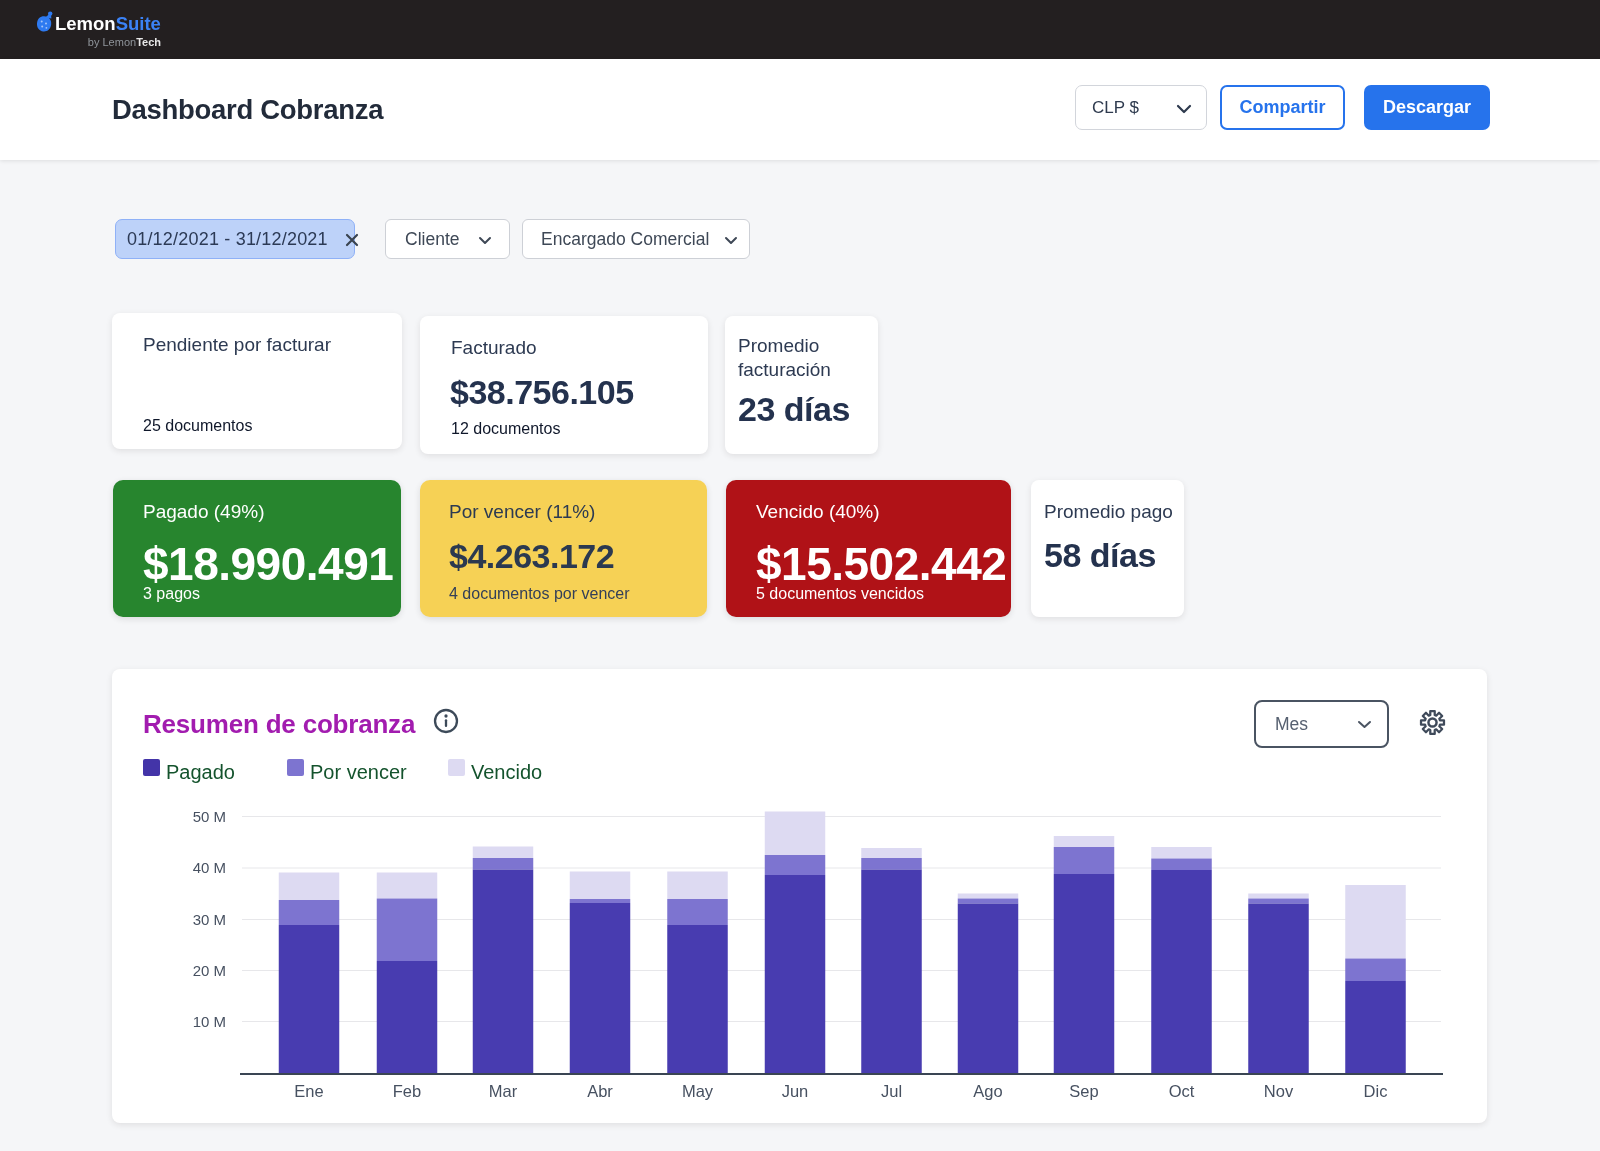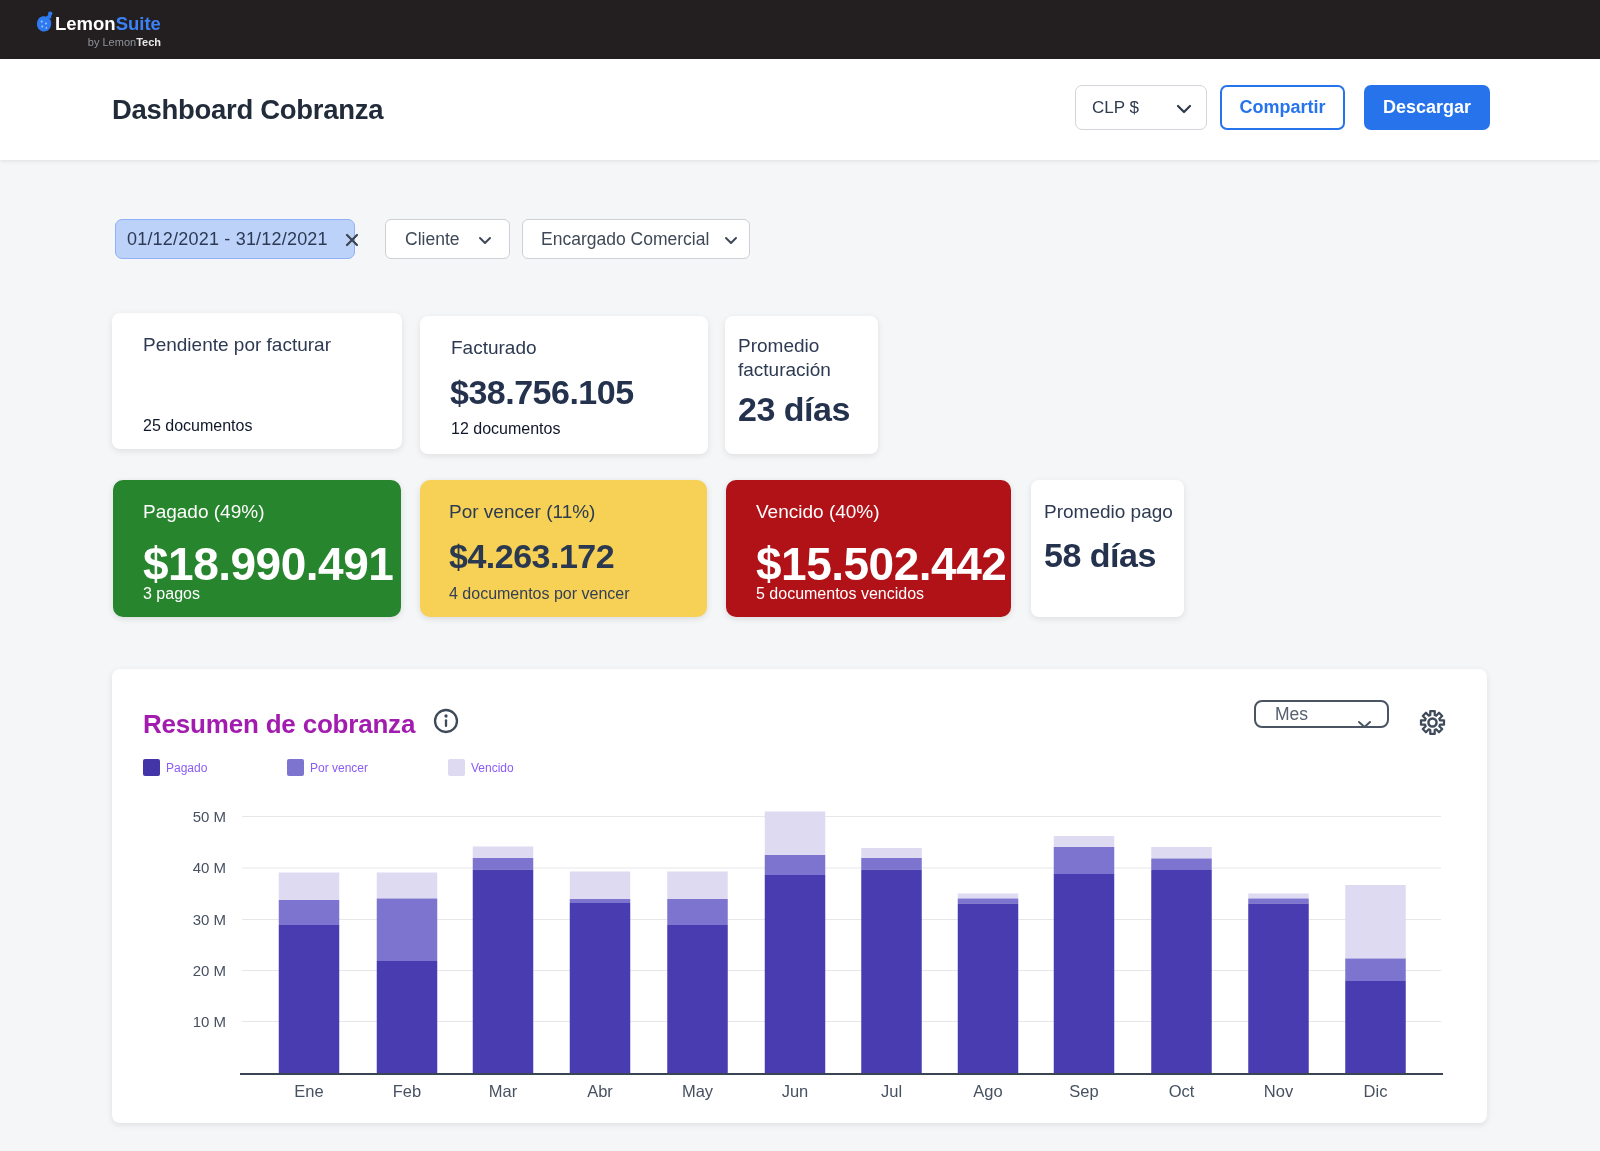--- a/index.html
+++ b/index.html
@@ -36,22 +36,22 @@
 
   
   .ctitle-w { font-size:19px; color:#ffffff; }
   .cvalue-w { font-size:46px; font-weight:bold; color:#ffffff; letter-spacing:-0.5px; }
   .csub-w { font-size:16px; color:#ffffff; }
 
   
   #chartcard { left:112px; top:669px; width:1375px; height:454px; }
   #rtitle { left:143px; top:709px; font-size:26px; font-weight:bold; color:#a21caf; letter-spacing:-0.2px; }
   .leg { top:759px; width:16.5px; height:16.5px; border-radius:2px; }
-  .legt { top:761px; font-size:12px; color:#8b5cf6; }
-  #mes { left:1254px; top:700px; width:135px; height:28px; border:2px solid #4a5462; border-radius:8px; background:#fff; display:flex; align-items:center; padding-left:19px; font-size:17.5px; color:#566070; }
+  .legt { top:761px; font-size:20px; color:#14532d; }
+  #mes { left:1254px; top:700px; width:135px; height:48px; border:2px solid #4a5462; border-radius:8px; background:#fff; display:flex; align-items:center; padding-left:19px; font-size:17.5px; color:#566070; }
 </style>
 </head>
 <body>
 
 <div class="abs" id="topbar">
   <svg class="abs" style="left:35px; top:11px;" width="18" height="23" viewBox="0 0 18 23">
     <path d="M9 5.2 C13.6 5.2 16.6 8.6 16.2 13.2 C15.8 18 12.4 20.8 8.3 20.4 C4.2 20 1.6 16.6 2 12.2 C2.4 7.6 5.2 5.2 9 5.2 Z" fill="#2e7af0"></path>
     <path d="M10.5 6.5 L15.8 1.6 L16.4 7.4 Z" fill="#2e7af0"></path>
     <circle cx="15.2" cy="2.6" r="2.2" fill="#2e7af0"></circle>
     <circle cx="6.7" cy="10.5" r="1" fill="#a6c6f8"></circle>

